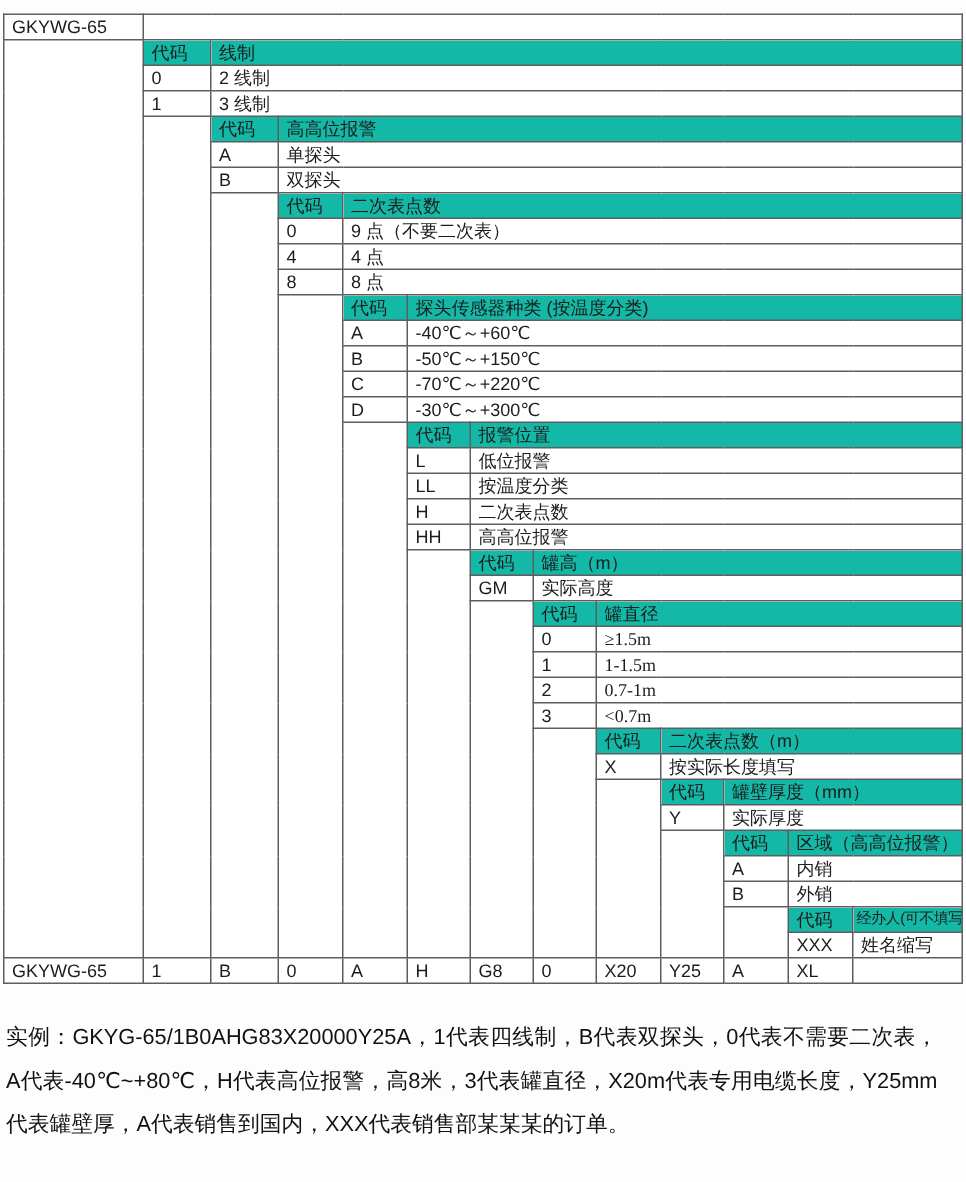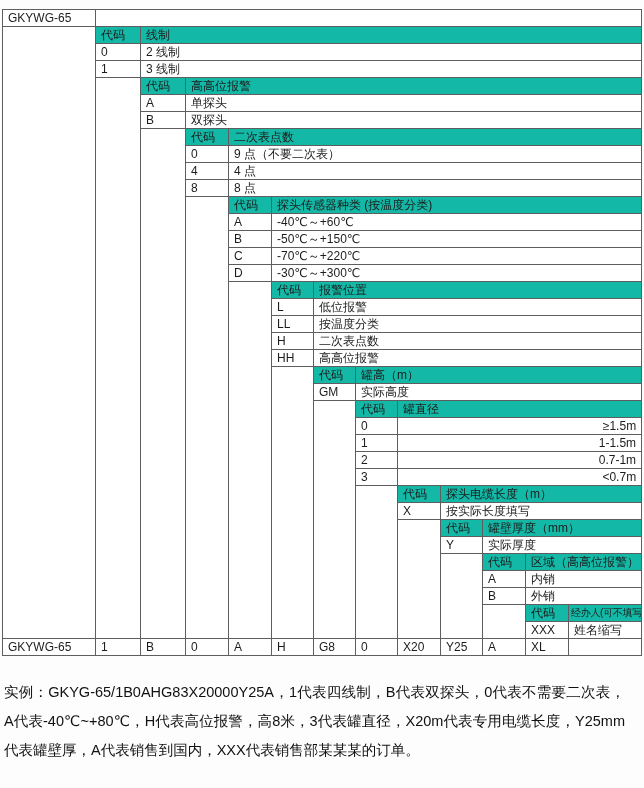--- a/index.html
+++ b/index.html
@@ -21,21 +21,21 @@
     border: 1px solid #5e5e5e;
     height: 16.6px;
     line-height: 16px;
     padding: 0 5px;
     white-space: nowrap;
     overflow: hidden;
     background: #ffffff;
     font-size: 12px;
   }
   table.sel td.hdr { background: #14b8a6; }
-  table.sel td.center { text-align: right; }
+  table.sel td.center { text-align: left; font-family: Liberation Serif, serif; }
   table.sel td.small-title { font-size: 10px; padding: 0 2px; letter-spacing: -0.3px; }
   .note {
     margin: 22px 16px 0 2px;
     font-size: 14.5px;
     line-height: 29px;
     color: #111;
     text-align: justify;
   }
 </style>
 </head>
@@ -174,21 +174,21 @@
           <td>2</td>
           <td colspan="5" class="center">0.7-1m</td>
         </tr>
         <tr>
           <td>3</td>
           <td colspan="5" class="center">&lt;0.7m</td>
         </tr>
         <tr>
           <td rowspan="9"></td>
           <td class="hdr">代码</td>
-          <td colspan="4" class="hdr">探头电缆长度（m）</td>
+          <td colspan="4" class="hdr">二次表点数（m）</td>
         </tr>
         <tr>
           <td>X</td>
           <td colspan="4">按实际长度填写</td>
         </tr>
         <tr>
           <td rowspan="7"></td>
           <td class="hdr">代码</td>
           <td colspan="3" class="hdr">罐壁厚度（mm）</td>
         </tr>

